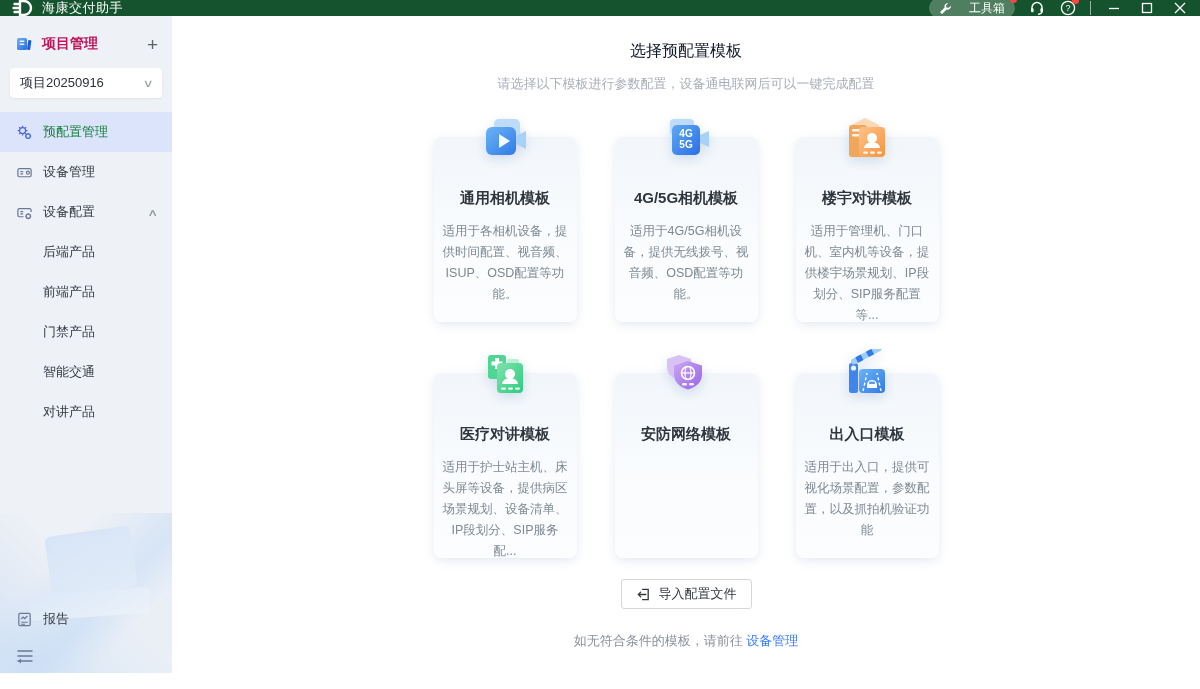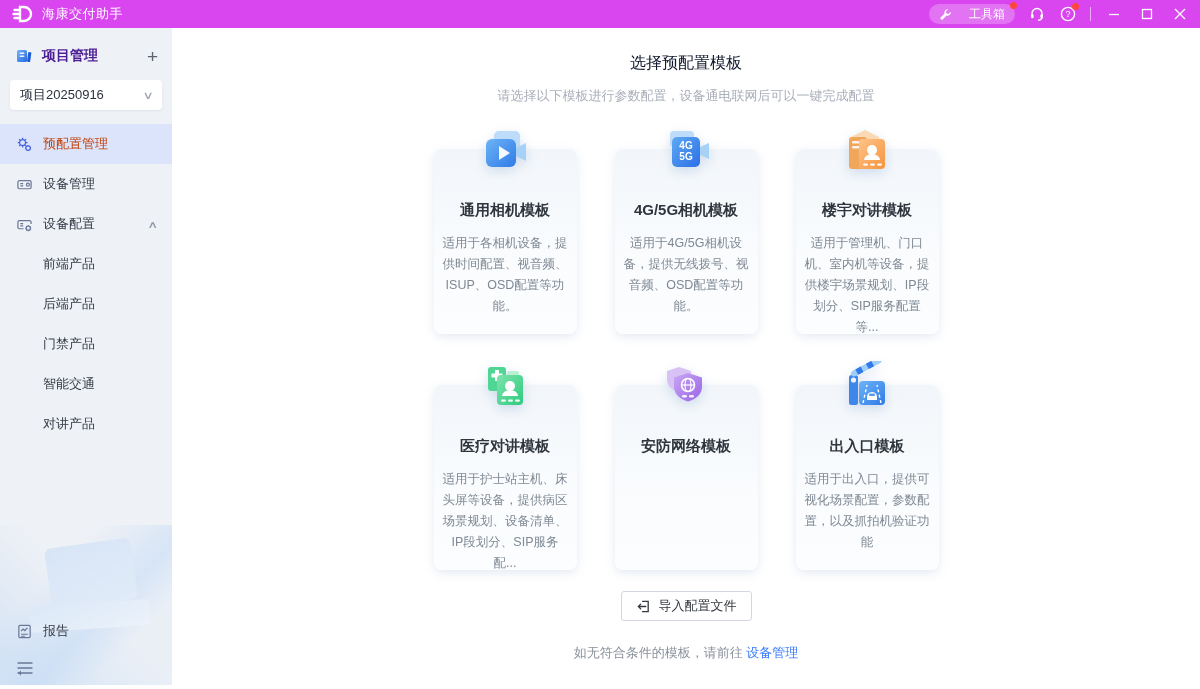--- a/index.html
+++ b/index.html
@@ -1,20 +1,20 @@
 <!DOCTYPE html>
 <html><head>
 <meta charset="utf-8">
 <style>
   * { box-sizing: border-box; margin: 0; padding: 0; }
   html,body { width:1200px; height:689px; overflow:hidden; }
   body { font-family:"Liberation Sans","DejaVu Sans",sans-serif; background:#fff; }
 
   
-  .titlebar { height:28px; background:#d946ef; display:flex; align-items:center; padding:0 10px 0 12px; color:#fff; }
+  .titlebar { height:16px; background:#14532d; display:flex; align-items:center; padding:0 10px 0 12px; color:#fff; }
   .logo { width:22px; height:22px; margin-right:8px; flex:0 0 auto; }
   .app-title { font-size:13px; letter-spacing:.5px; }
   .tb-right { margin-left:auto; display:flex; align-items:center; gap:13px; }
   .toolbox-pill { position:relative; display:flex; align-items:center; gap:17px; height:20px; padding:0 10px;
                   background:rgba(255,255,255,.25); border-radius:11px; font-size:12px; cursor:pointer; }
   .red-dot { position:absolute; top:-2px; right:-2px; width:7px; height:7px; background:#ff4540; border-radius:50%; }
   .tb-icon { position:relative; width:18px; height:18px; display:flex; align-items:center; justify-content:center; cursor:pointer; }
   .tb-divider { width:1px; height:14px; background:rgba(255,255,255,.55); }
   .win-btn { width:20px; height:20px; display:flex; align-items:center; justify-content:center; cursor:pointer; }
 
@@ -26,30 +26,30 @@
   .sb-illustration { position:absolute; left:0; right:0; bottom:0; height:160px; pointer-events:none; opacity:.55;
     background:
       linear-gradient(135deg, rgba(183,214,246,.0) 30%, rgba(160,200,245,.55) 58%, rgba(205,228,250,.2) 75%),
       linear-gradient(45deg, rgba(120,175,240,.35) 10%, rgba(230,240,252,0) 55%); }
   .sb-illustration::before { content:""; position:absolute; left:48px; top:18px; width:86px; height:62px;
       background:linear-gradient(160deg,#b9d4f6,#dcebfb); border-radius:6px; transform:rotate(-8deg); opacity:.8; }
   .sb-illustration::after { content:""; position:absolute; left:30px; top:78px; width:120px; height:26px;
       background:linear-gradient(160deg,#cfe3fa,#eaf3fd); border-radius:4px; transform:rotate(-4deg); opacity:.9; }
 
   .project-header { height:32px; margin-top:12px; display:flex; align-items:center; padding:0 14px; gap:8px; position:relative; }
-  .project-header .ph-title { font-size:14px; font-weight:bold; color:#4c1d95; }
+  .project-header .ph-title { font-size:14px; font-weight:bold; color:#be185d; }
   .plus-btn { margin-left:auto; font-size:19px; line-height:1; color:#5c6470; cursor:pointer; font-weight:300; }
   .project-select { margin:8px 10px 6px; height:30px; background:#fff; border-radius:4px; display:flex; align-items:center;
                     padding:0 10px; font-size:13px; color:#2b313b; cursor:pointer; box-shadow:0 1px 2px rgba(180,192,210,.25);gap:32px; }
   .project-select .chev { margin-left:auto; color:#9aa3b0; font-size:11px; transform:scaleX(1.4); }
 
   .nav { margin-top:8px; display:flex; flex-direction:column; }
   .nav-item { height:40px; display:flex; align-items:center; gap:10px; padding:0 16px; font-size:13px; color:#333a45; cursor:pointer; }
   .nav-item .nicon { width:17px; height:17px; color:#6b7898; flex:0 0 auto; }
-  .nav-item.active { background:#dbe4fa; color:#c2410c; }
+  .nav-item.active { background:#dbe4fa; color:#15803d; }
   .nav-item.active .nicon { color:#4a66e0; }
   .nav-item .chev-up { margin-left:auto; color:#8b94a3; font-size:10px; transform:scaleX(1.5); }
   .nav-sub { height:40px; display:flex; align-items:center; padding-left:43px; font-size:13px; color:#333a45; cursor:pointer; }
 
   .sb-bottom { margin-top:auto; position:relative; z-index:1; }
   .report-item { height:40px; display:flex; align-items:center; gap:10px; padding:0 16px; font-size:13px; color:#333a45; cursor:pointer; }
   .report-item .nicon { width:17px; height:17px; color:#6b7898; }
   .collapse-row { height:34px; display:flex; align-items:center; padding:0 16px; }
   .collapse-btn { width:18px; height:16px; color:#6b7898; cursor:pointer; }
 
@@ -184,24 +184,24 @@
           <path d="M16 8.5 V6.5 A1.5 1.5 0 0 0 14.5 5 H3.5 A1.5 1.5 0 0 0 2 6.5 v5.5 A1.5 1.5 0 0 0 3.5 13.5 H8"></path>
           <path d="M4.6 8 h3 M4.6 10.5 h3"></path>
           <circle cx="13" cy="13" r="2.2"></circle>
           <path d="M13 9.9 v1 M13 15.1 v1 M9.9 13 h1 M15.1 13 h1 M10.8 10.8 l.7.7 M14.5 14.5 l.7.7 M15.2 10.8 l-.7.7 M11.5 14.5 l-.7.7"></path>
         </svg>
         <span>设备配置</span>
         <span class="chev-up">∧</span>
       </div>
 
       <div class="nav-sub">
+        <span>后端产品</span>
+      </div>
+      <div class="nav-sub">
         <span>前端产品</span>
-      </div>
-      <div class="nav-sub">
-        <span>后端产品</span>
       </div>
       <div class="nav-sub">
         <span>门禁产品</span>
       </div>
       <div class="nav-sub">
         <span>智能交通</span>
       </div>
       <div class="nav-sub">
         <span>对讲产品</span>
       </div>

